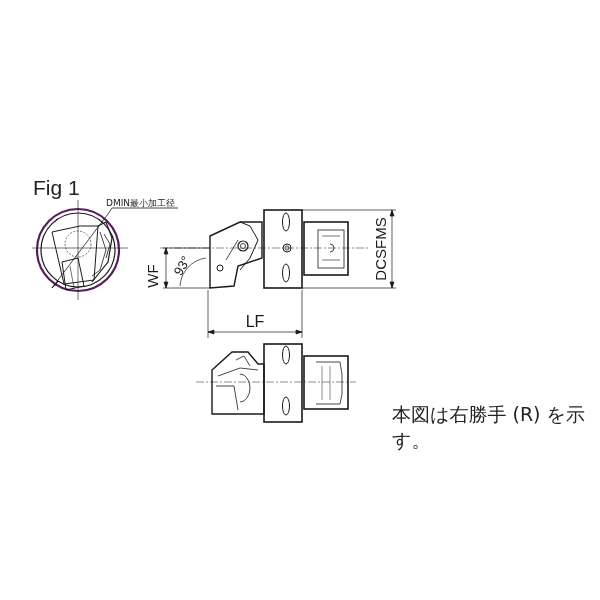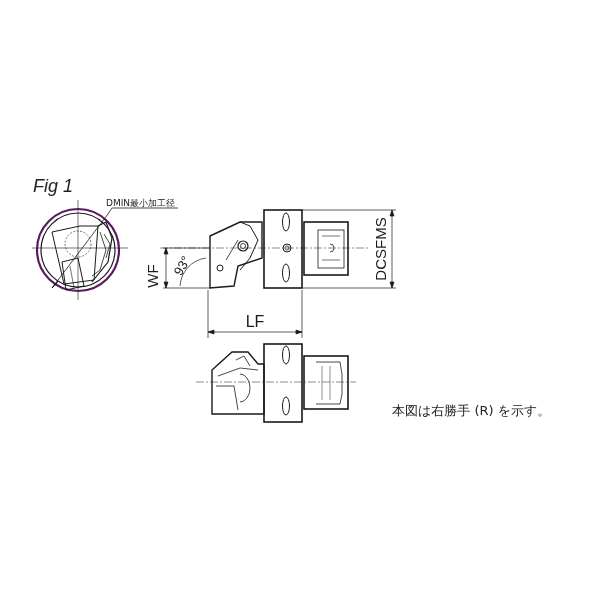--- a/index.html
+++ b/index.html
@@ -1,18 +1,18 @@
 <!DOCTYPE html>
 <html><head>
 <meta charset="utf-8">
 <style>
   html, body { margin: 0; padding: 0; background: #ffffff; }
   body { width: 600px; height: 600px; position: relative; overflow: hidden; font-family: "Liberation Sans", "DejaVu Sans", sans-serif; }
-  .fig-label { position: absolute; left: 33px; top: 176px; font-size: 18px; color: #222; font-style: italic; }
-  .note { position: absolute; left: 392px; top: 402px; font-size: 13px; color: #222; font-family: "DejaVu Sans", sans-serif; }
+  .fig-label { position: absolute; left: 33px; top: 176px; font-size: 21px; color: #222; }
+  .note { position: absolute; left: 392px; top: 402px; font-size: 19px; color: #222; font-family: "DejaVu Sans", sans-serif; }
   svg.drawing { position: absolute; left: 0; top: 0; }
   .dmin-label { font-size: 9px; font-family: "DejaVu Sans", sans-serif; }
 </style>
 </head>
 <body>
 
 <div class="fig-label">Fig 1</div>
 
 <svg class="drawing" width="600" height="600" viewBox="0 0 600 600">
 

